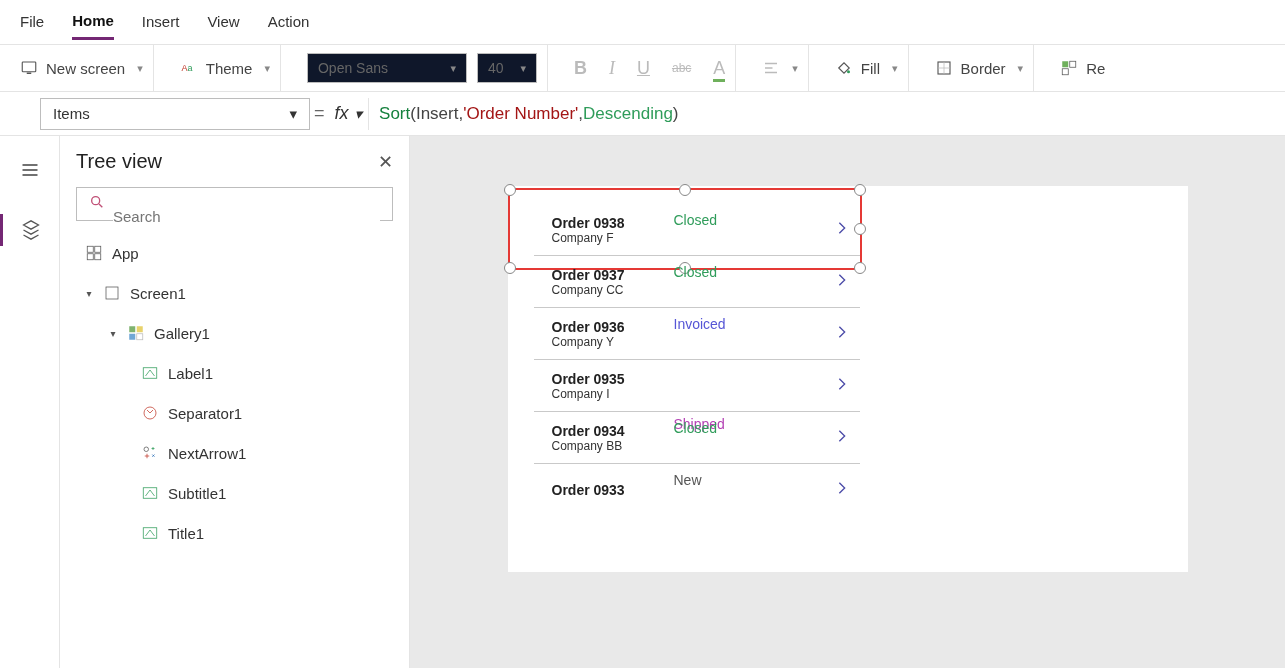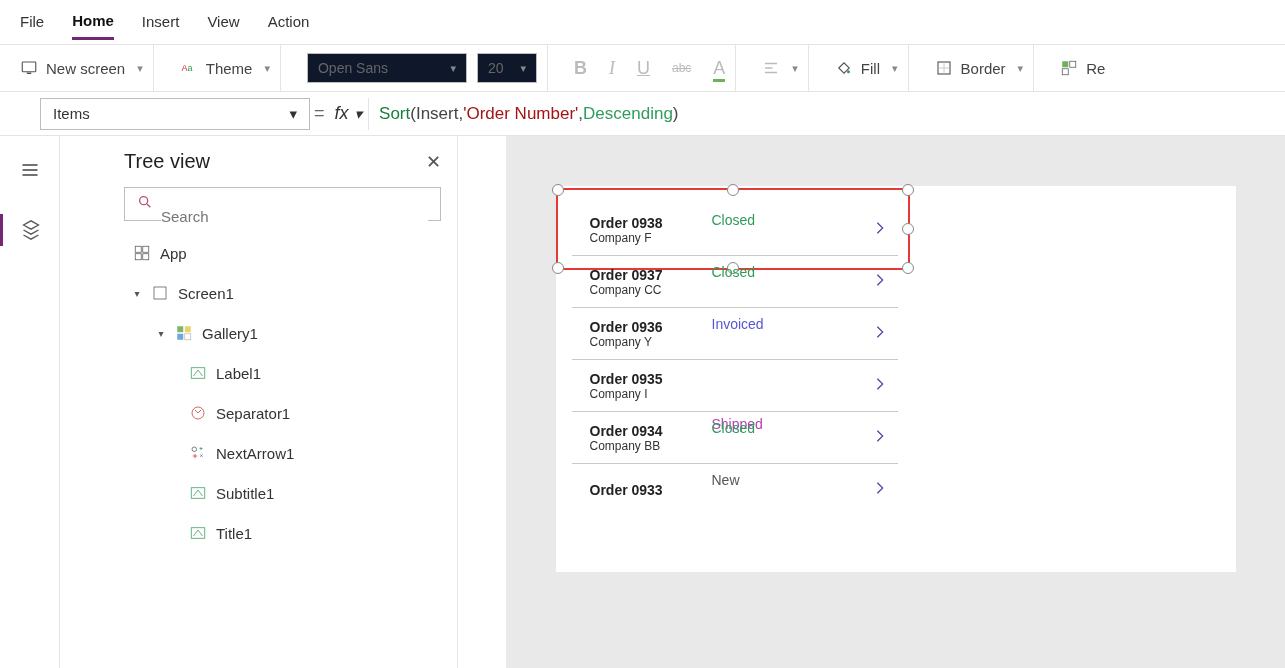--- a/index.html
+++ b/index.html
@@ -26,21 +26,21 @@
   .prop-select { width: 270px; margin-left: 30px; border: 1px solid #bdbdbd; height: 32px; display: flex; align-items: center; justify-content: space-between; padding: 0 12px; color: #333; background: #fff; }
   .equals { color: #666; padding: 0 4px; font-size: 18px; }
   .fx { font-style: italic; font-family: serif; color: #333; padding: 0 6px; display: inline-flex; align-items: center; gap: 6px; }
   .formula-input { flex: 1; height: 32px; display: flex; align-items: center; padding: 0 10px; font-family: "Consolas", monospace; font-size: 17px; color: #333; border-left: 1px solid #e4e4e4; }
   .tok-fn { color: #15803d; }
   .tok-id { color: #444; }
   .tok-str { color: #a31515; }
   .tok-kw { color: #2f9c5a; }
 
   
-  .main { display: flex; height: calc(668px - 44px - 48px - 44px); gap: 48px; }
+  .main { display: flex; height: calc(668px - 44px - 48px - 44px); }
   .nav-rail { width: 60px; border-right: 1px solid #e4e4e4; display: flex; flex-direction: column; align-items: center; padding-top: 18px; gap: 28px; }
   .rail-btn { width: 60px; height: 32px; display:flex; align-items:center; justify-content:center; }
   .rail-btn.active { border-left: 3px solid #742774; }
 
   .tree-panel { width: 350px; border-right: 1px solid #e4e4e4; display: flex; flex-direction: column; padding: 8px 16px 0 16px; }
   .tree-header { display: flex; align-items: center; justify-content: space-between; padding: 6px 0 14px 0; }
   .tree-title { font-size: 20px; color: #222; }
   .close-x { font-size: 18px; color: #555; cursor: pointer; }
   .search-box { display: flex; align-items: center; gap: 8px; border: 1px solid #bdbdbd; height: 34px; padding: 0 12px; margin-bottom: 12px; }
   .search-box input { border: none; outline: none; flex:1; font-size: 15px; color: #666; margin-top: 24px; }
@@ -48,21 +48,21 @@
   .tree-row { display: flex; align-items: center; gap: 8px; padding: 10px 4px; cursor: pointer; }
   .indent-1 { padding-left: 8px; }
   .indent-2 { padding-left: 32px; }
   .indent-3 { padding-left: 64px; }
   .caret { font-size: 10px; color: #555; width:10px; text-align:center; }
   .tree-ico { width: 20px; height: 20px; display:inline-flex; align-items:center; justify-content:center; }
 
   .canvas-area { flex: 1; background: #e9e9e9; position: relative; display:flex; justify-content:center; align-items:flex-start; padding-top: 50px; }
   .phone-screen { width: 680px; height: 386px; background: #fff; position: relative; }
 
-  .gallery { position: absolute; left: 16px; right: 0; top: 0; }
+  .gallery { position: absolute; left: 26px; right: 0; top: 0; }
   .row { display: flex; align-items: center; border-bottom: 1px solid #c9c9c9; height: 52px; padding: 4px 10px 4px 18px; position: relative; }
   .row .title { font-weight: 600; font-size: 14px; color: #222; }
   .row .sub { font-size: 12px; color: #333; }
   .row .status { position: absolute; left: 140px; top: 8px; font-size: 14px; }
   .row .arrow { margin-left: auto; color: #4b4ba8; }
   .row.last { border-bottom: none; }
 
   
   .selbox { position: absolute; border: 2px solid #e53935; pointer-events: none; }
   .selhandle { position: absolute; width: 12px; height: 12px; background:#fff; border:1px solid #888; border-radius: 50%; }
@@ -105,21 +105,21 @@
     <span>Theme</span>
     <span class="chev">▾</span>
   </div>
 
   <div class="group" style="gap:10px;">
     <div class="selectbox" style="width:160px;">
       <span>Open Sans</span>
       <span class="chev">▾</span>
     </div>
     <div class="selectbox" style="width:60px;">
-      <span>20</span>
+      <span>40</span>
       <span class="chev">▾</span>
     </div>
   </div>
 
   <div class="group" style="gap:22px;">
     <span class="faded" style="font-weight:700;font-size:18px;">B</span>
     <span class="faded" style="font-style:italic;font-family:serif;font-size:18px;">I</span>
     <span class="faded" style="text-decoration:underline;font-size:18px;">U</span>
     <span class="faded" style="text-decoration:line-through;font-size:12px;">abc</span>
     <span class="faded font-underline" style="font-size:18px;">A</span>

